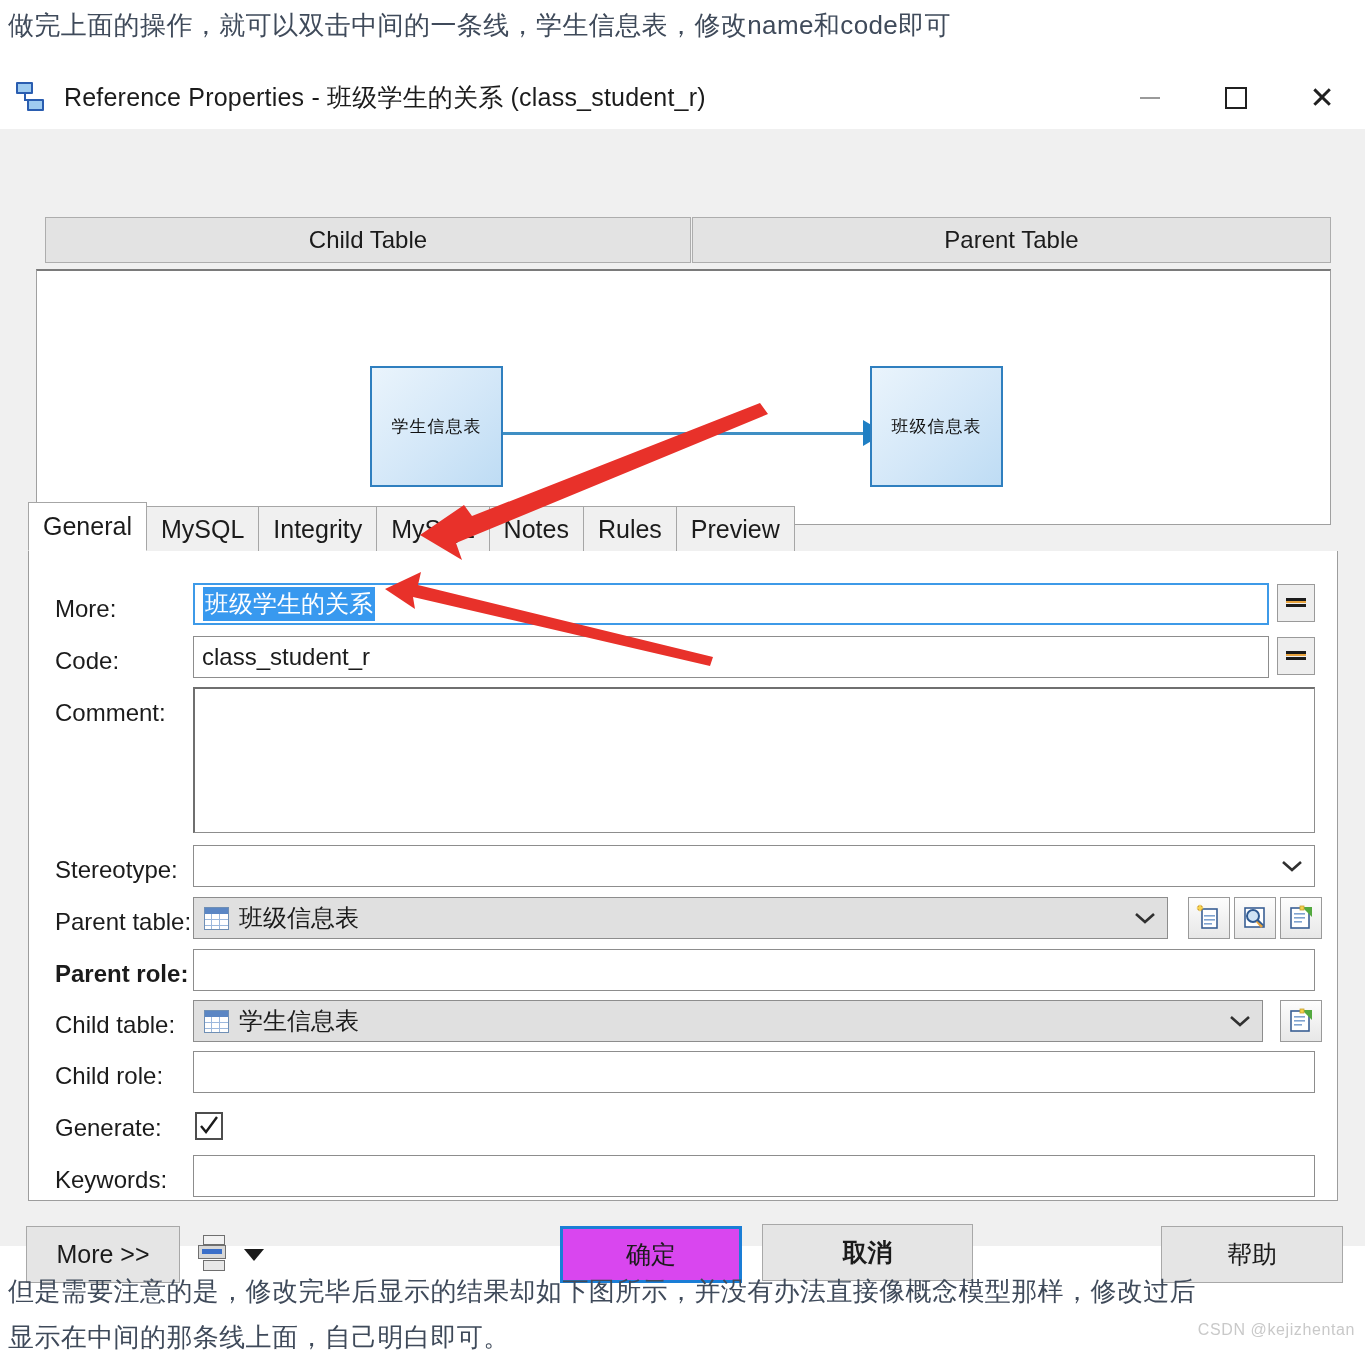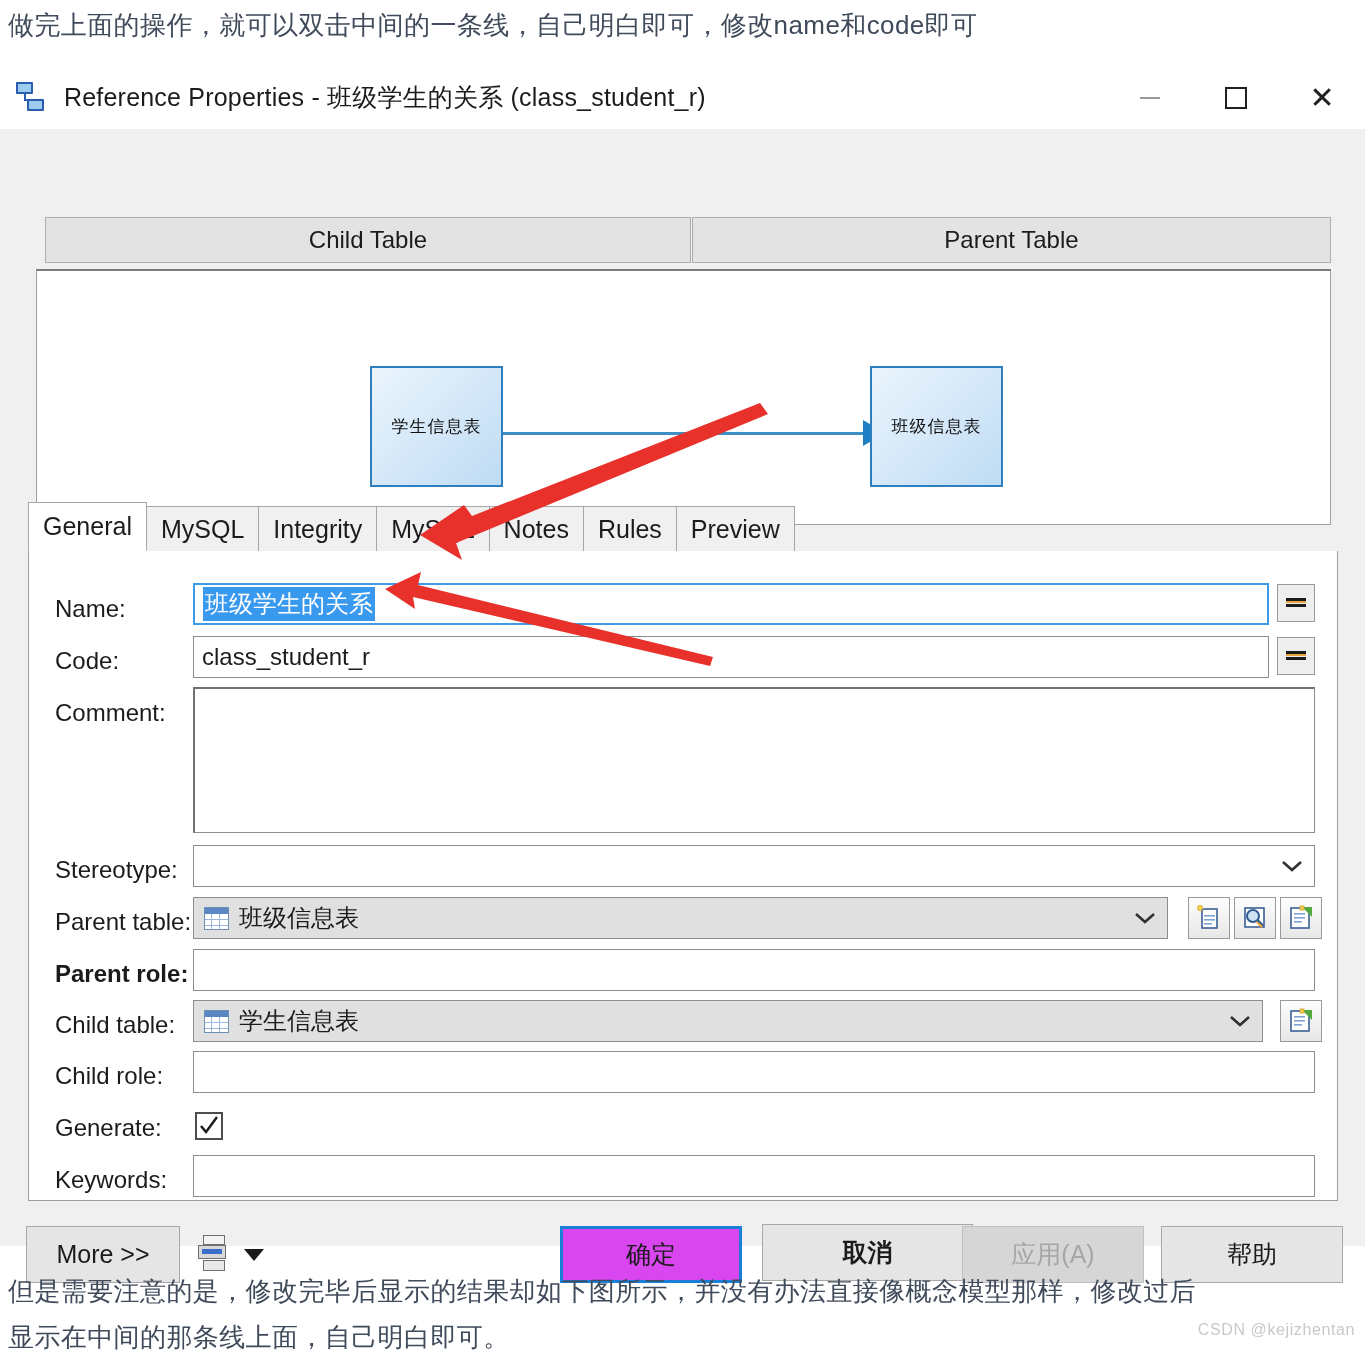--- a/index.html
+++ b/index.html
@@ -385,21 +385,21 @@
   #annotations {
     position: absolute;
     left: 0; top: 0;
     width: 1365px; height: 1352px;
     pointer-events: none;
   }
 </style>
 </head>
 <body>
 
-<div class="caption" id="caption-top">做完上面的操作，就可以双击中间的一条线，自己明白即可，修改name和code即可</div>
+<div class="caption" id="caption-top">做完上面的操作，就可以双击中间的一条线，学生信息表，修改name和code即可</div>
 
 <div id="dialog">
 
   <div class="titlebar">
     <div class="title-icon">
       <span class="ti-box b1"></span>
       <span class="ti-link"></span>
       <span class="ti-link2"></span>
       <span class="ti-box b2"></span>
     </div>
@@ -455,21 +455,21 @@
       <div class="tab">
         <span>Rules</span>
       </div>
       <div class="tab">
         <span>Preview</span>
       </div>
     </div>
 
     <div class="tabpage">
 
-      <div class="flabel" style="left:26px; top:44px;">Name:</div>
+      <div class="flabel" style="left:26px; top:44px;">More:</div>
       <div class="ftext focused" style="left:164px; top:32px; width:1076px; height:42px;">
         <span class="sel-text">班级学生的关系</span>
       </div>
       <div class="eqbtn" style="left:1248px; top:33px;">
         <span class="eq-glyph">
             <i></i>
             <i></i>
             <b></b>
           </span>
       </div>
@@ -602,23 +602,20 @@
         </span>
       </div>
       <div class="dropcaret" style="left:244px; top:45px;"></div>
 
       <div class="btn default" style="left:560px; top:22px; width:182px;">
         <span>确定</span>
       </div>
       <div class="btn" style="left:762px; top:20px; width:211px;font-weight:bold;">
         <span>取消</span>
       </div>
-      <div class="btn disabled" style="left:962px; top:22px; width:182px;">
-        <span>应用(A)</span>
-      </div>
       <div class="btn" style="left:1161px; top:22px; width:182px;">
         <span>帮助</span>
       </div>
     </div>
 
   </div>
 </div>
 
 <svg id="annotations" viewBox="0 0 1365 1352" xmlns="http://www.w3.org/2000/svg">
 

